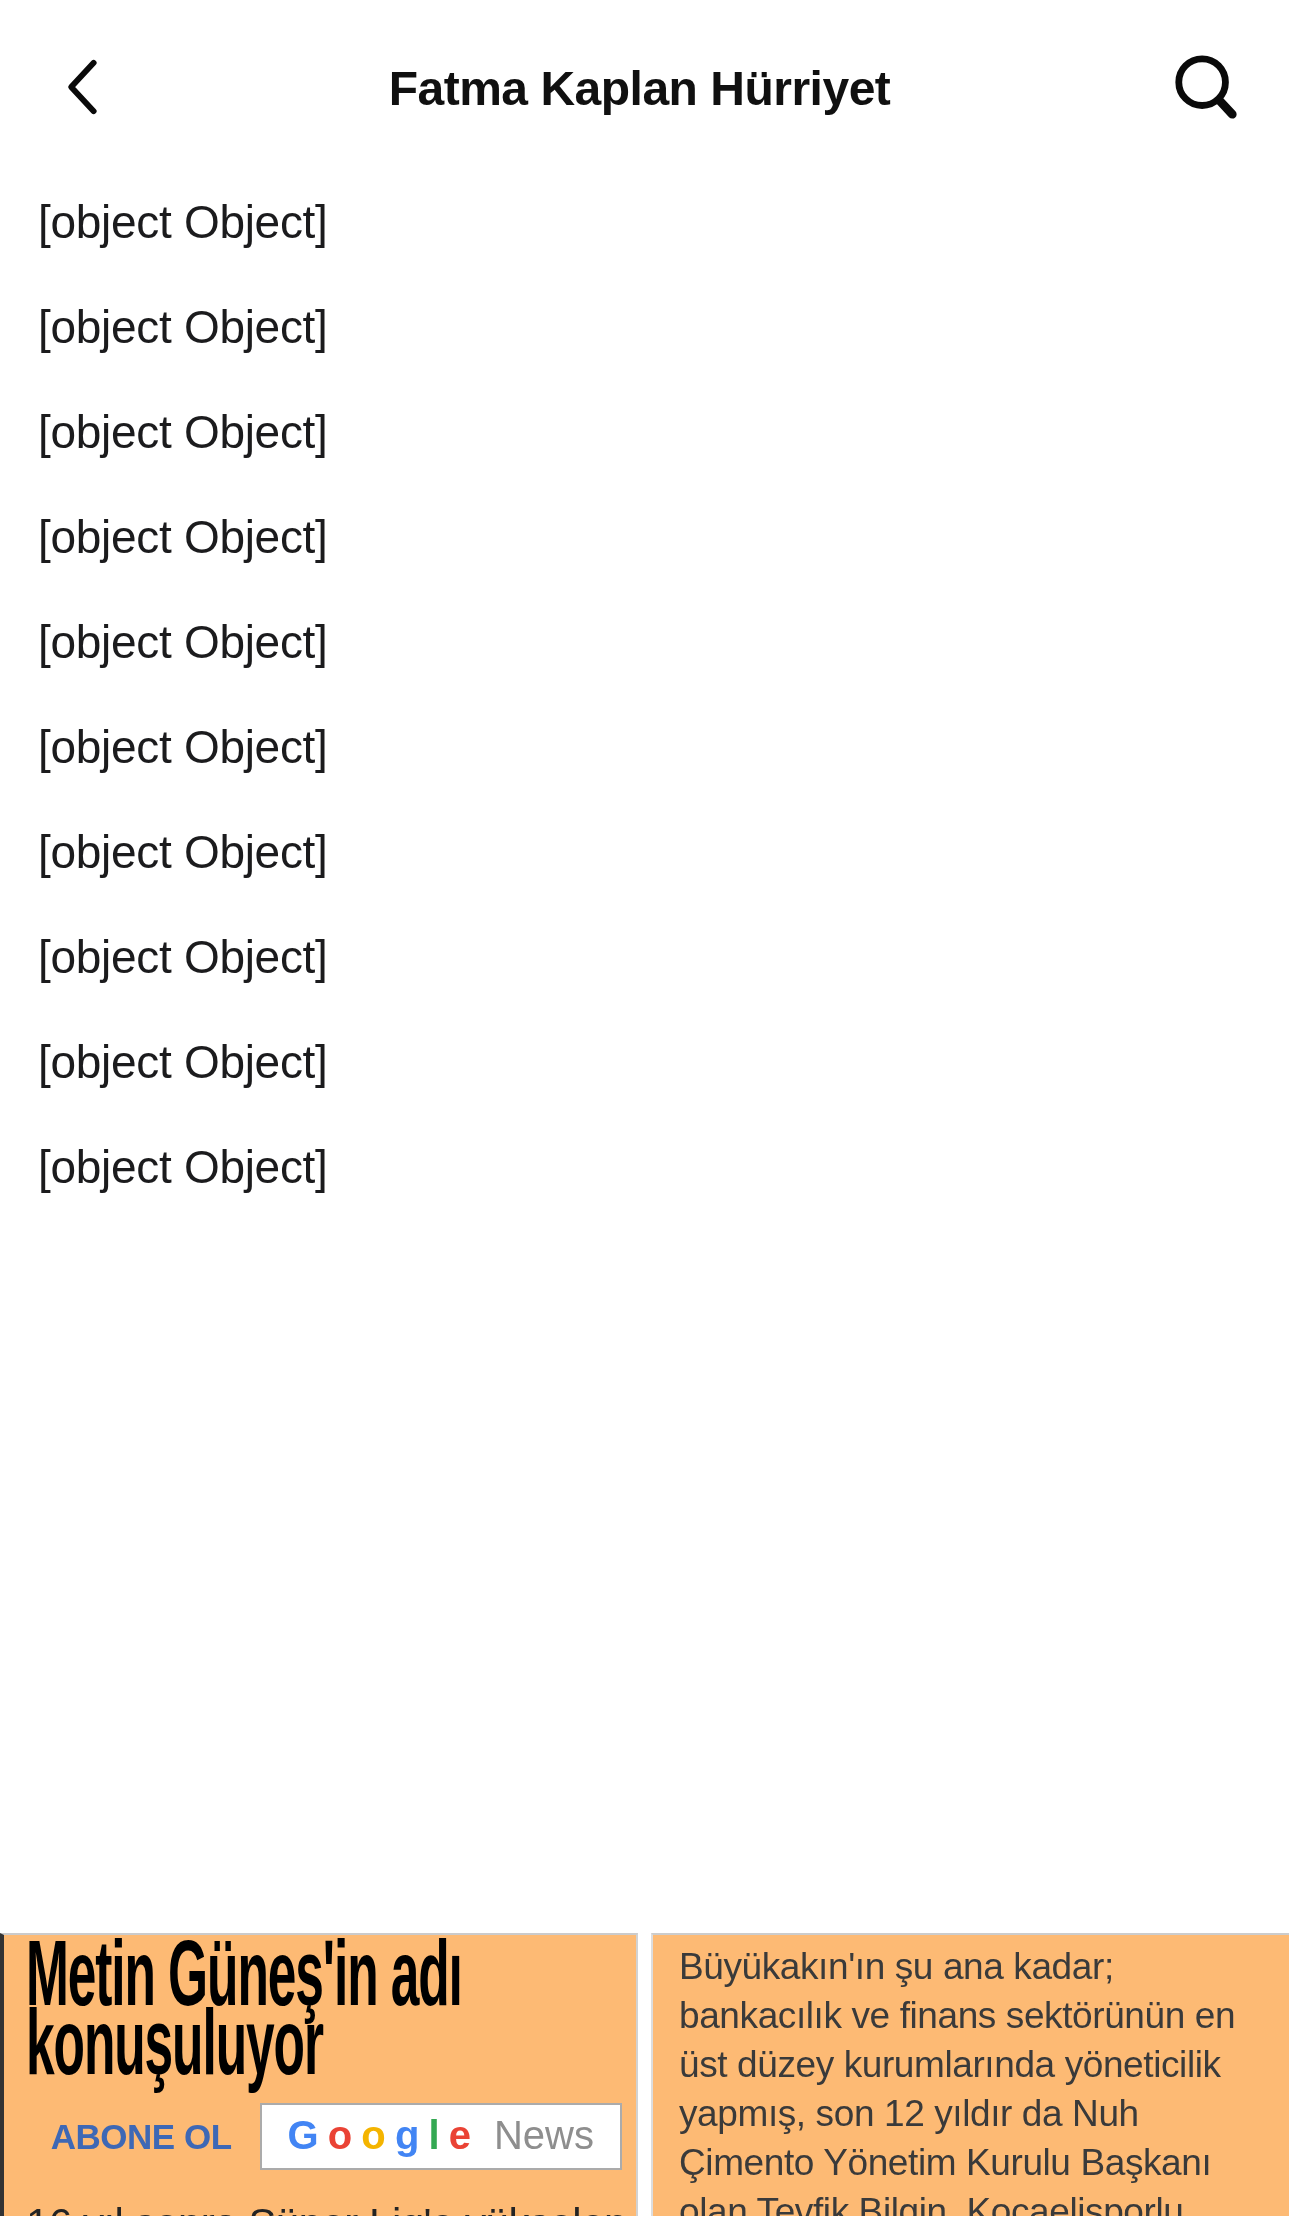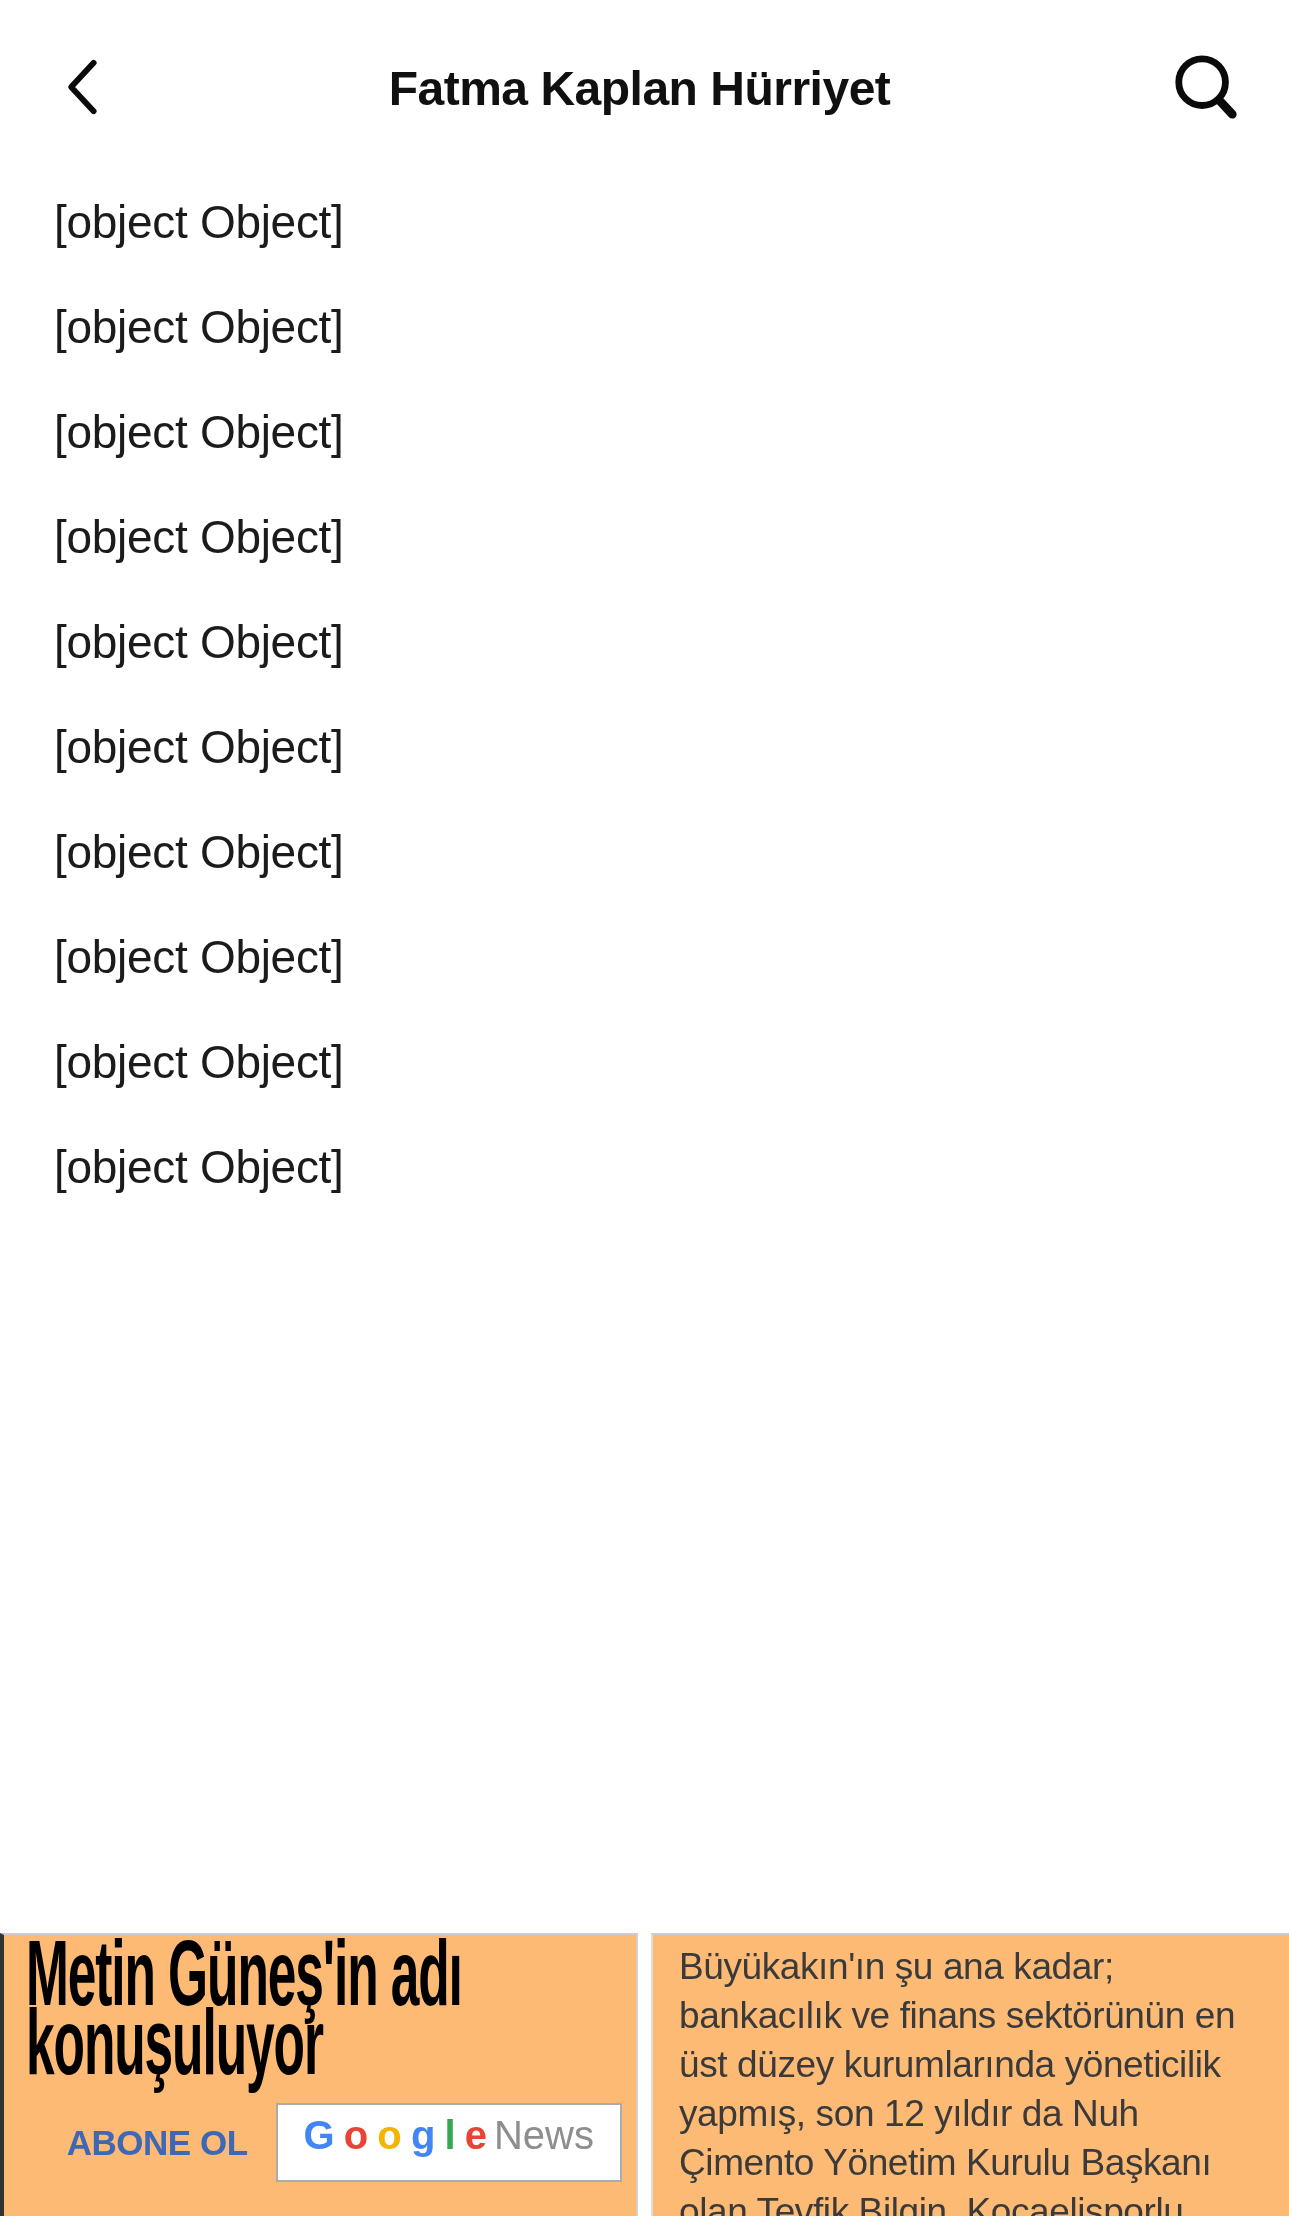--- a/index.html
+++ b/index.html
@@ -50,21 +50,21 @@
     position: absolute;
     top: 150px;
     left: 38px;
     right: 36px;
     height: 1783px;
     overflow: hidden;
     box-sizing: border-box;
     padding-top: 44px;
   }
   .article p {
-    margin: 0 0 48px 16px;
+    margin: 0 0 48px 0;
     font-size: 46px;
     line-height: 57px;
     letter-spacing: -0.3px;
     color: #1b1b1d;
     white-space: pre-line;
   }
 
   
   .attachments {
     position: absolute;
@@ -114,24 +114,24 @@
     justify-content: flex-end;
   }
   .subscribe-label {
     font-size: 35px;
     font-weight: 700;
     letter-spacing: -0.5px;
   }
   .gnews-badge {
     display: inline-flex;
     align-items: baseline;
-    gap: 8px;
+    gap: 24px;
     border: 2px solid #ababab;
     background: #ffffff;
-    padding: 8px 26px 22px 26px;
+    padding: 8px 26px 10px 26px;
   }
   .gnews-google { font-size: 40px; font-weight: 700; letter-spacing: -1px; }
   .gnews-news  { font-size: 40px; font-weight: 400; }
   .news-teaser {
     margin-top: 30px;
     font-size: 42px;
     letter-spacing: -0.5px;
     color: #242424;
     white-space: nowrap;
   }

